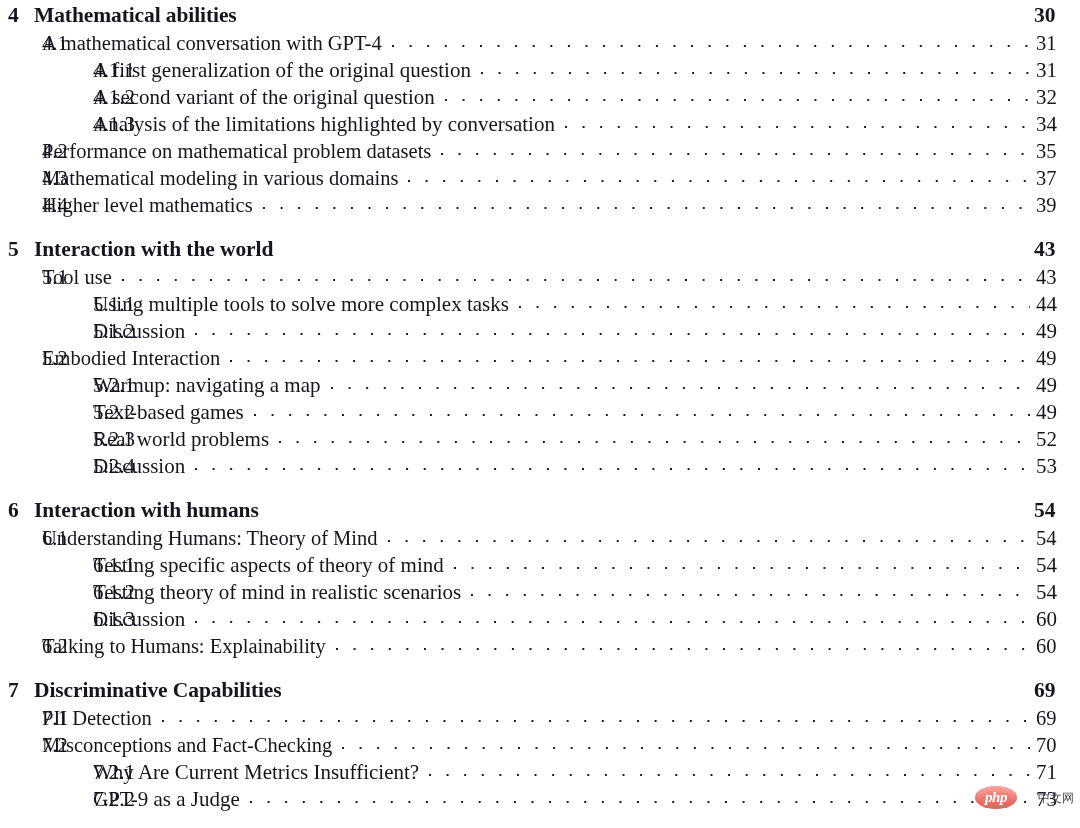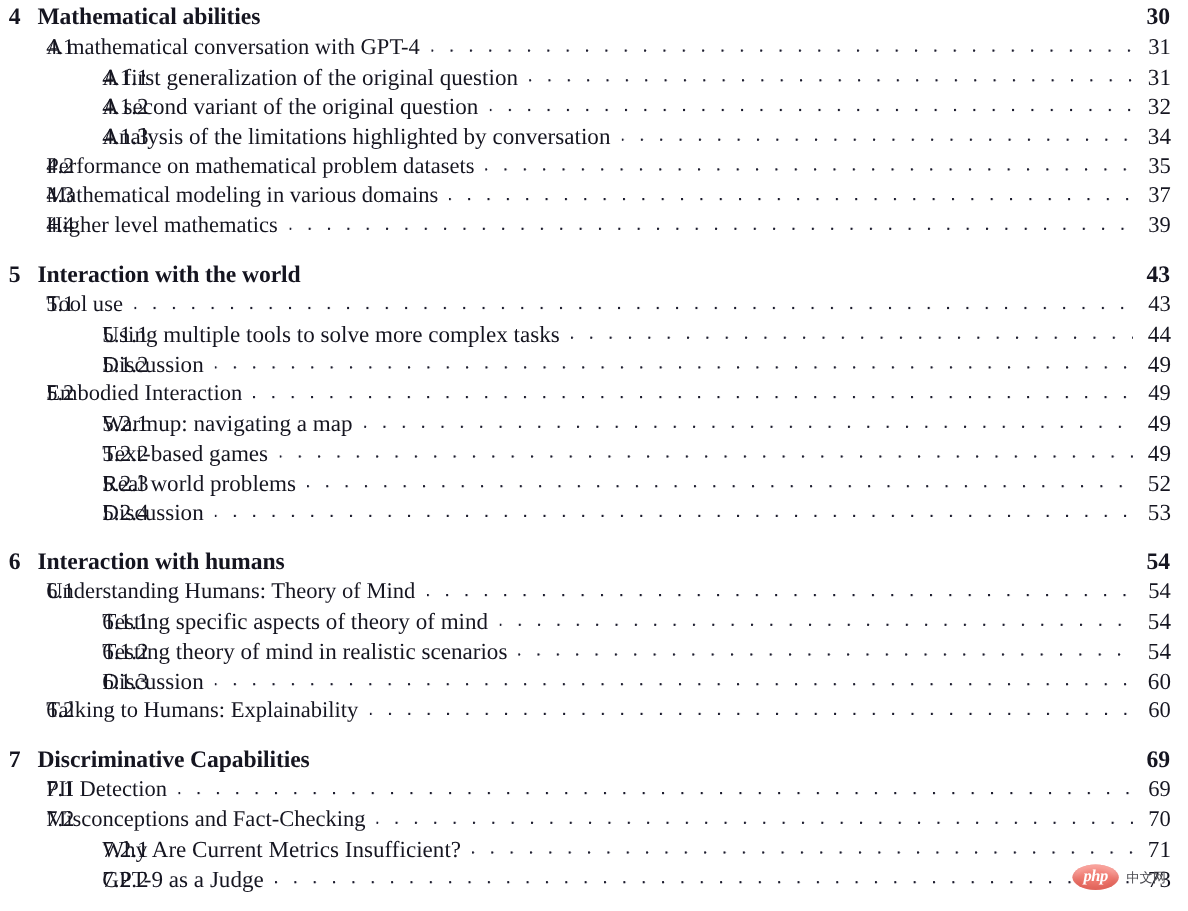--- a/index.html
+++ b/index.html
@@ -62,21 +62,21 @@
     height: 2px;
     transform: translateY(1px);
     background-image: radial-gradient(circle at 1px 1px, #1a1a2c 0.9px, rgba(0,0,0,0) 1.3px);
     background-size: 17.6px 2px;
     background-repeat: repeat-x;
     background-position: left center;
   }
 
   .page {
     flex: 0 0 34px;
-    text-align: center;
+    text-align: left;
   }
 
   
   .lvl-chapter {
     font-weight: bold;
     font-size: 21.5px;
     line-height: 30px;
     margin-top: 15px;
     letter-spacing: -0.1px;
   }
@@ -106,21 +106,21 @@
   .lvl-subsection .title { padding-left: 0; }
   .lvl-subsection .page { flex: 0 0 36px; }
 
   
   #watermark {
     position: absolute;
     left: 975px;
     top: 786px;
     display: flex;
     align-items: center;
-    gap: 7px;
+    gap: 21px;
     pointer-events: none;
   }
   .wm-logo {
     width: 42px;
     height: 23px;
     border-radius: 50%;
     background: #f07c72;
     box-shadow: inset 0 -4px 7px rgba(200,60,50,0.45),
                 inset 0 4px 6px rgba(255,190,185,0.75);
     display: flex;

